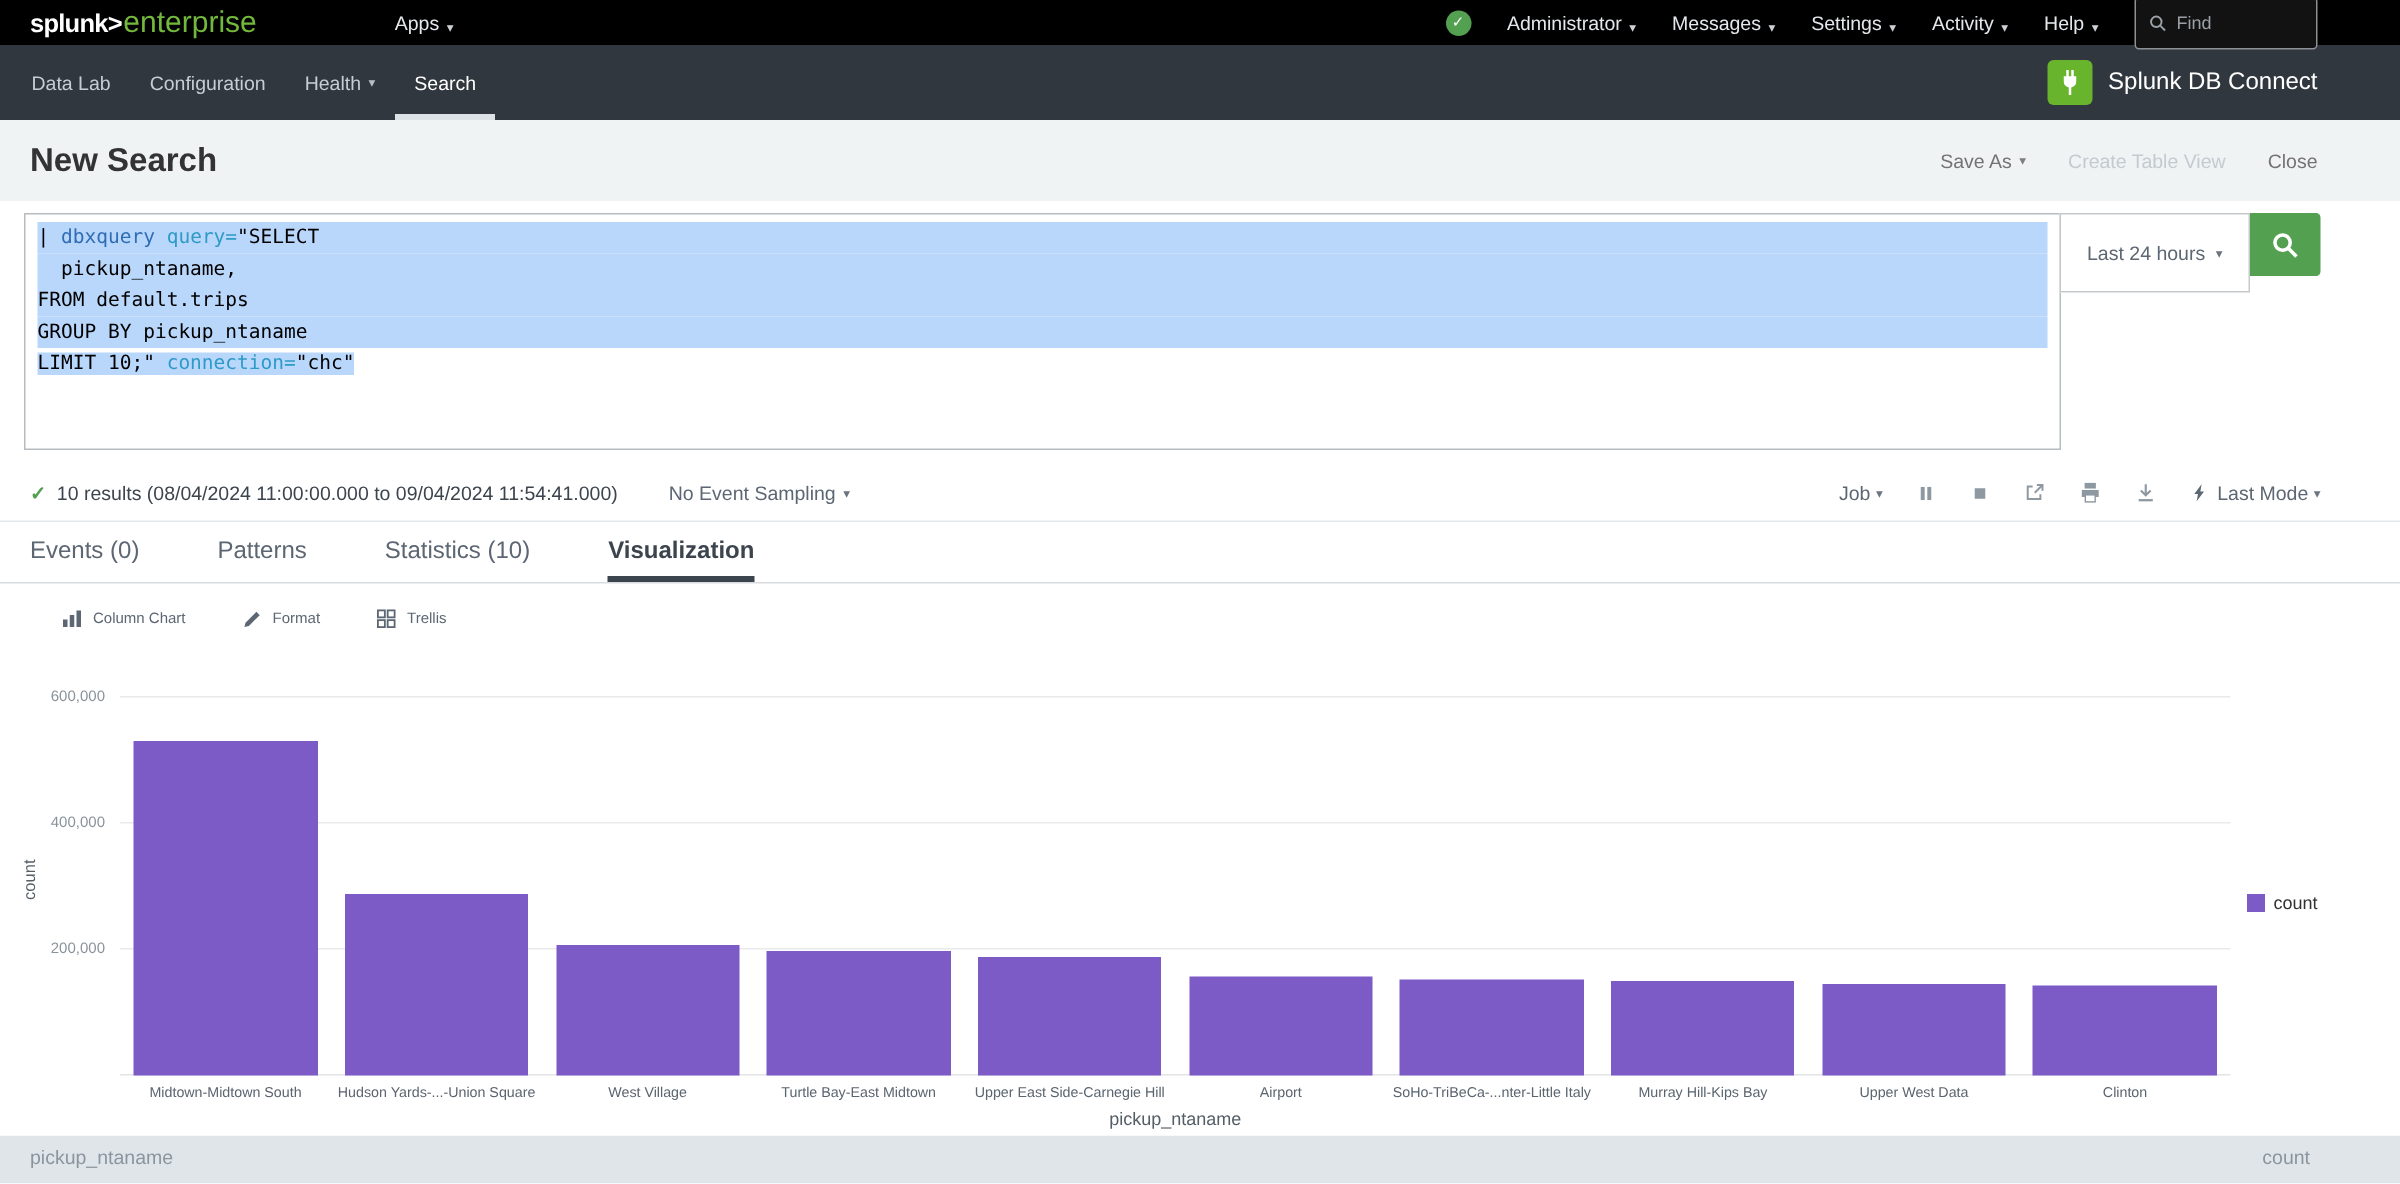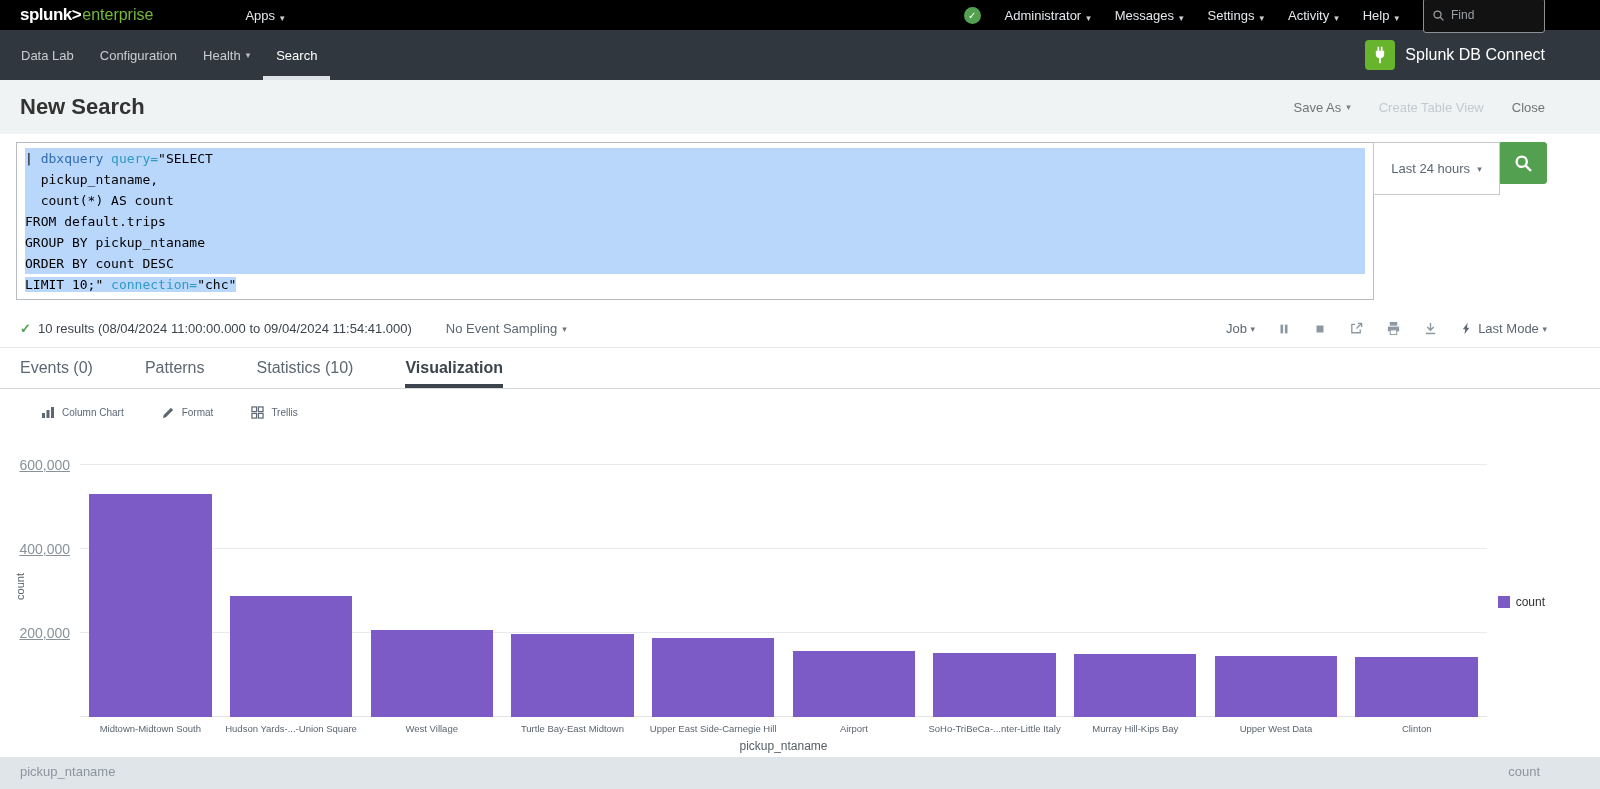--- a/index.html
+++ b/index.html
@@ -4,21 +4,21 @@
 <style>
   * { box-sizing: border-box; margin: 0; padding: 0; }
   html, body { width: 1600px; height: 789px; overflow: hidden; }
   body { font-family: "Liberation Sans", sans-serif; background: #fff; }
   .caret { font-size: 9px; opacity: .9; }
 
   
   .topbar { height: 30px; background: #000; display: flex; align-items: center; padding: 0 55px 0 20px; color: #e4e8ec; font-size: 13px; }
   .logo { display: flex; align-items: baseline; cursor: pointer; margin-right: 92px; }
   .logo-brand, .logo-gt { font-weight: bold; font-size: 17px; color: #fff; letter-spacing: -.5px; }
-  .logo-prod { font-size: 16px; color: #73b83c; margin-left: 1px; }
+  .logo-prod { font-size: 20px; color: #73b83c; margin-left: 1px; }
   .topmenu { display: flex; align-items: flex-end; gap: 5px; cursor: pointer; color: #e4e8ec; }
   .top-right { margin-left: auto; display: flex; align-items: center; gap: 24px; }
   .status-dot { width: 17px; height: 17px; border-radius: 50%; background: #53a051; color: #fff; font-size: 10px; display: flex; align-items: center; justify-content: center; cursor: pointer; }
   .findbox { display: flex; align-items: center; gap: 6px; background: #121212; border: 1px solid #8d9196; border-radius: 3px; height: 35px; padding: 0 8px; width: 122px; }
   .findbox input { background: transparent; border: none; outline: none; color: #eee; font-size: 12px; width: 82px; font-family: "Liberation Sans", sans-serif; }
   .findbox input::placeholder { color: #9aa0a6; }
 
   
   .appbar { height: 50px; background: #31373e; display: flex; align-items: stretch; padding: 0 20px 0 8px; color: #c8cdd3; font-size: 13px; }
   .appnav-item { display: flex; align-items: center; padding: 0 13px; gap: 5px; cursor: pointer; }
@@ -61,21 +61,21 @@
   .viz-item { display: flex; align-items: center; gap: 7px; cursor: pointer; }
 
   
   .chart-wrap { position: relative; height: 322px; background: #fff; }
   .plot { position: absolute; left: 80px; right: 113px; top: 30px; height: 252px; }
   .gridline { position: absolute; left: 0; right: 0; height: 1px; background: #e9eaeb; z-index: 1; }
   .baseline { position: absolute; left: 0; right: 0; bottom: 0; height: 1px; background: #e2e4e6; z-index: 1; }
   .bars { position: absolute; inset: 0; display: flex; align-items: flex-end; z-index: 2; }
   .slot { flex: 1; display: flex; justify-content: center; align-items: flex-end; height: 100%; }
   .bar { width: 87%; background: var(--bar, #7d5bc7); }
-  .ytick { position: absolute; right: calc(100% + 10px); transform: translateY(50%); font-size: 14px; color: #8a9299; white-space: nowrap; text-decoration: underline; }
+  .ytick { position: absolute; right: calc(100% + 10px); transform: translateY(50%); font-size: 10px; color: #8a9299; white-space: nowrap; }
   .y-title { position: absolute; left: 14px; top: 138px; writing-mode: vertical-rl; transform: rotate(180deg); font-size: 11px; color: #555e66; }
   .cats { position: absolute; left: 80px; right: 113px; top: 288px; display: flex; }
   .cat { flex: 1; text-align: center; font-size: 9.5px; color: #5b6570; white-space: nowrap; overflow: visible; }
   .x-title { position: absolute; left: 80px; right: 113px; top: 304px; text-align: center; font-size: 12px; color: #555e66; }
   .legend { position: absolute; right: 55px; top: 160px; display: flex; align-items: center; gap: 6px; font-size: 12px; color: #333; }
   .legend-swatch { width: 12px; height: 12px; background: var(--bar, #7d5bc7); }
 
   
   .footer-strip { height: 32px; background: #e0e5ea; display: flex; justify-content: space-between; padding: 7px 60px 0 20px; font-size: 13px; color: #8b959e; }
 </style>
@@ -154,24 +154,22 @@
     <div class="hlink disabled">Create Table View</div>
     <div class="hlink">Close</div>
   </div>
 </div>
 
 <div class="search-section">
   <div class="query-box">
     <div>
         <div class="qline sel"><span class="seg-plain">| </span><span class="seg-cmd">dbxquery</span><span class="seg-plain"> </span><span class="seg-arg">query=</span><span class="seg-plain">"SELECT</span></div>
         <div class="qline sel"><span class="seg-plain">  pickup_ntaname,</span></div>
-        <div class="qline sel"><span class="seg-plain">  count(*) AS count</span></div>
         <div class="qline sel"><span class="seg-plain">FROM default.trips</span></div>
         <div class="qline sel"><span class="seg-plain">GROUP BY pickup_ntaname</span></div>
-        <div class="qline sel"><span class="seg-plain">ORDER BY count DESC</span></div>
         <div class="qline"><span class="sel-inline"><span class="seg-plain">LIMIT 10;" </span><span class="seg-arg">connection=</span><span class="seg-plain">"chc"</span></span></div>
       </div>
   </div>
   <div class="time-picker">
     <span>Last 24 hours</span>
       <span class="caret">▾</span>
   </div>
   <div class="search-btn">
     <svg width="19" height="19" viewBox="0 0 16 16" fill="none" stroke="#fff" stroke-width="2">
         <circle cx="6.5" cy="6.5" r="4.3"></circle>

